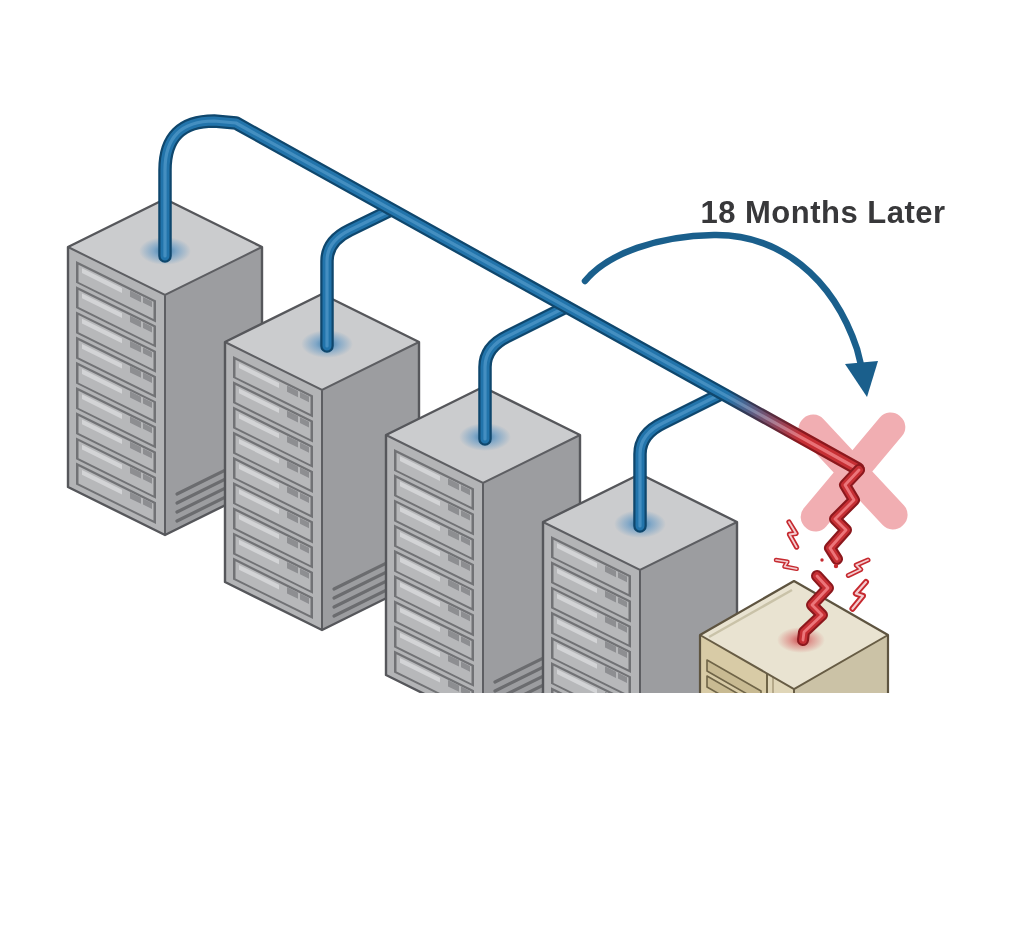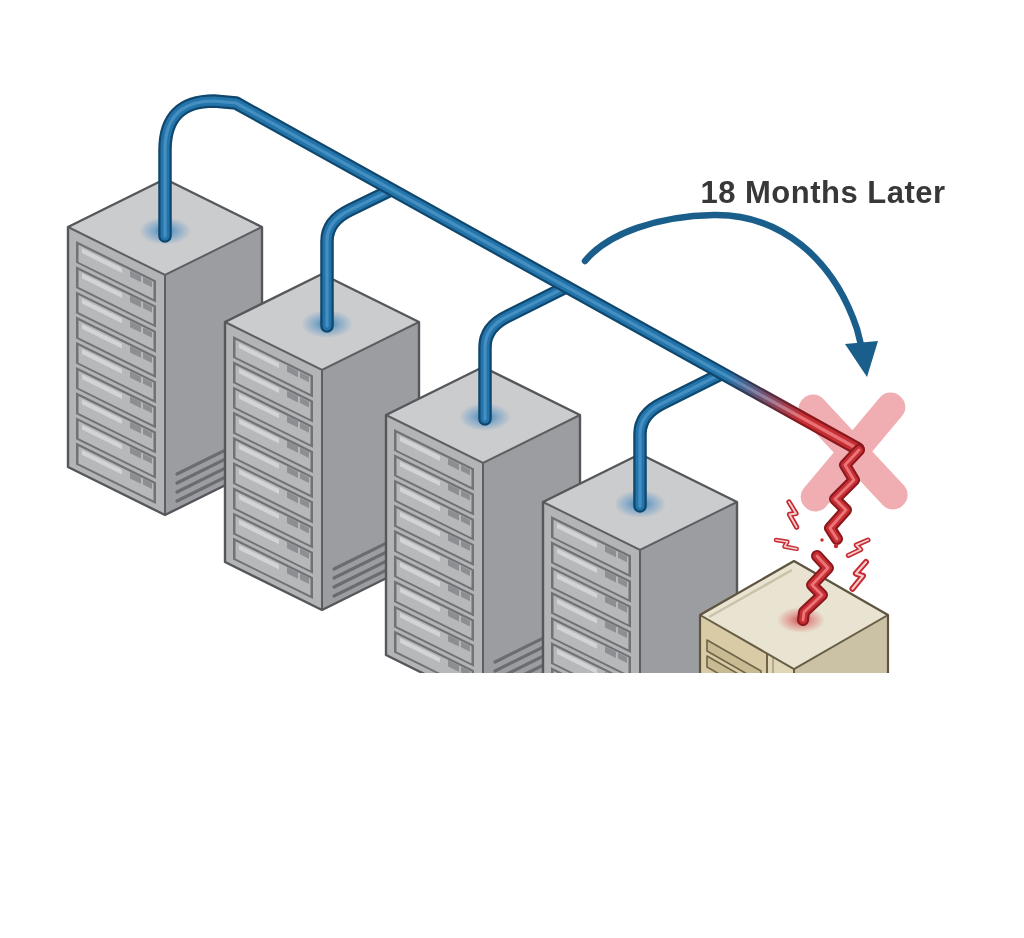--- a/index.html
+++ b/index.html
@@ -1,17 +1,17 @@
 <!DOCTYPE html>
 <html><head>
 <meta charset="utf-8">
 <style>
   html,body{margin:0;padding:0;background:#ffffff;}
   .stage{position:relative;width:1024px;height:673px;overflow:hidden;
-         font-family:"Liberation Sans",sans-serif;}
+         font-family:"Liberation Sans",sans-serif;margin-top:20px;}
   svg{display:block;width:1024px;height:938px;}
   .label{font:700 31px "Liberation Sans",sans-serif;fill:#38383a;letter-spacing:.5px;}
   
   .t-out{fill:none;stroke:#0f476d;stroke-width:13.5;stroke-linecap:round;stroke-linejoin:round;}
   .t-mid{fill:none;stroke:#2274ab;stroke-width:9;stroke-linecap:round;stroke-linejoin:round;}
   .t-hi {fill:none;stroke:#4a93c4;stroke-width:3.2;stroke-linecap:round;stroke-linejoin:round;opacity:.85;}
   
   .g-out{fill:none;stroke:url(#gradOut);stroke-width:13.5;stroke-linecap:round;stroke-linejoin:round;}
   .g-mid{fill:none;stroke:url(#gradMid);stroke-width:9;stroke-linecap:round;stroke-linejoin:round;}
   .g-hi {fill:none;stroke:url(#gradHi);stroke-width:3.2;stroke-linecap:round;stroke-linejoin:round;opacity:.85;}

